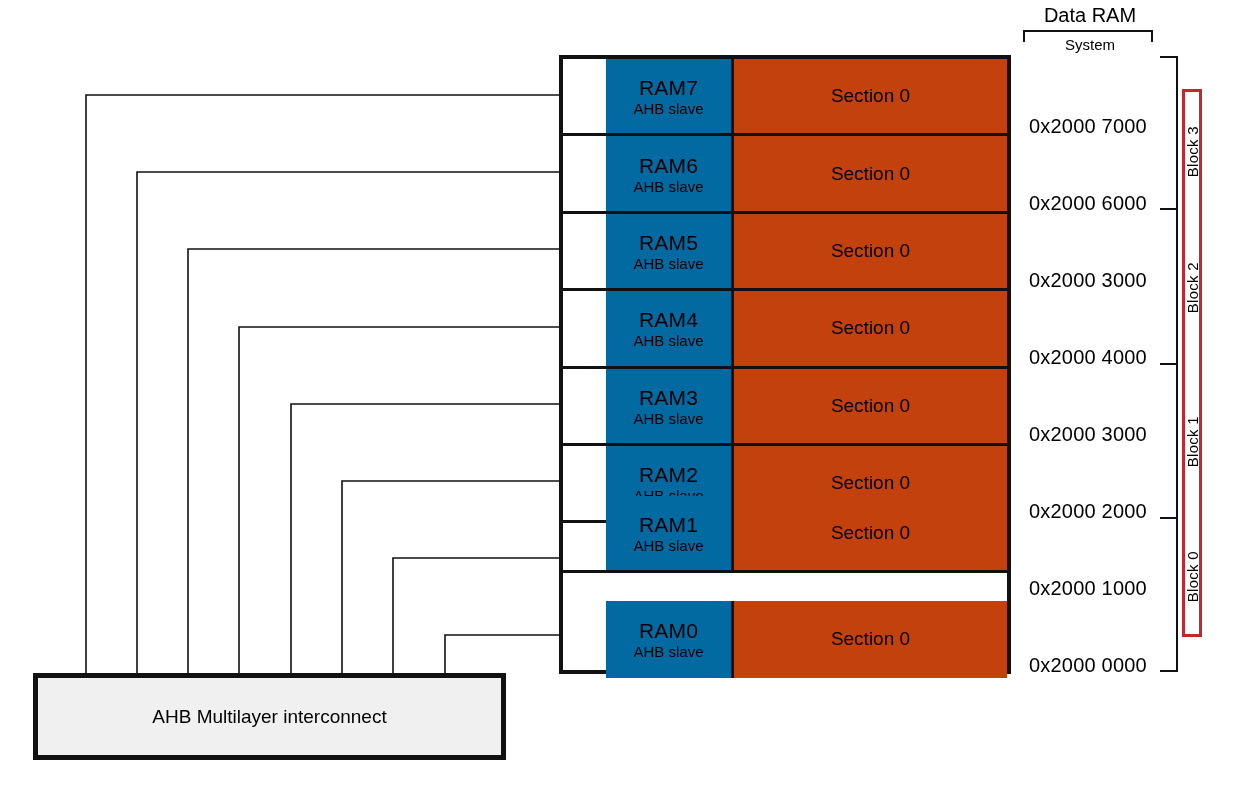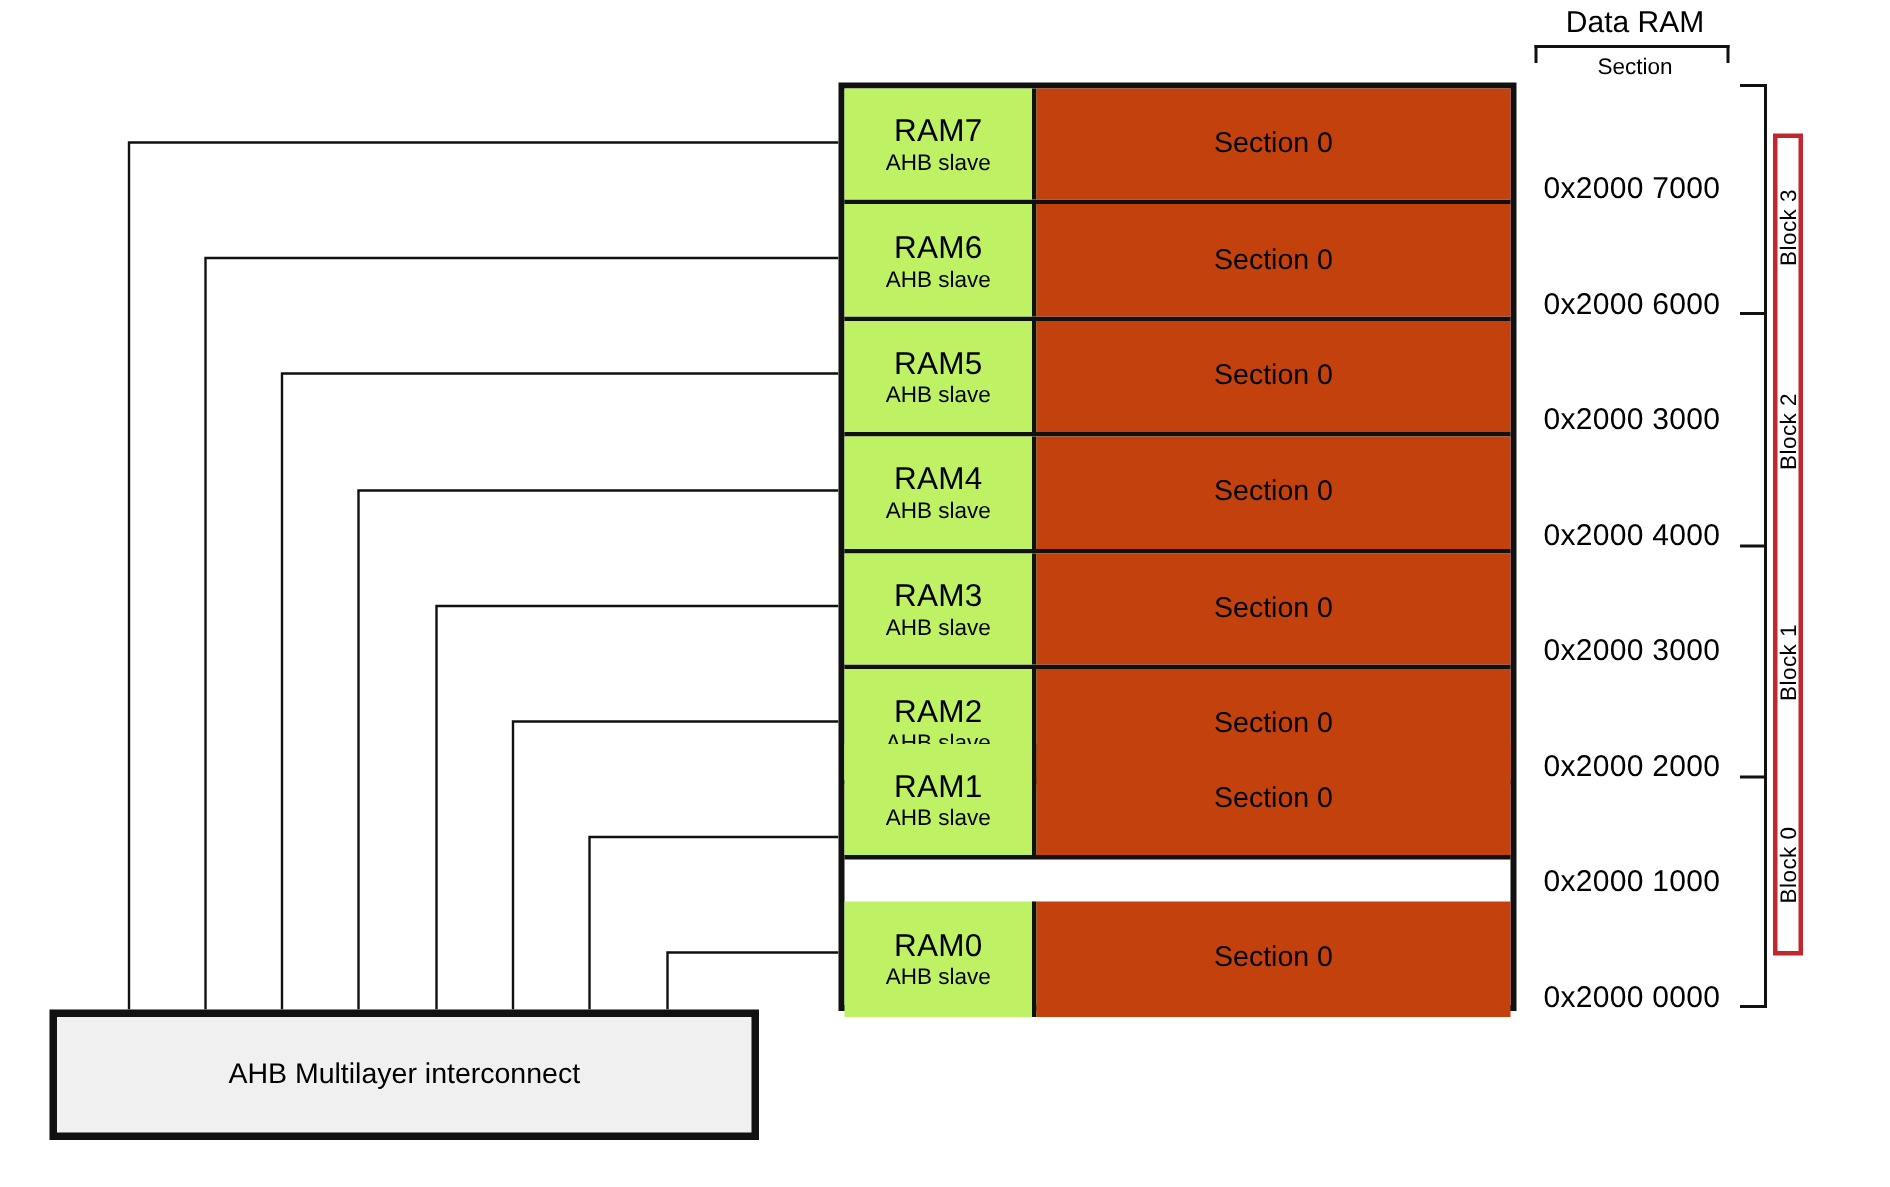--- a/index.html
+++ b/index.html
@@ -29,27 +29,28 @@
     position: absolute;
     left: 0; right: 0;
     height: 77.4px;
     display: flex;
     border-bottom: 3px solid #111111;
   }
   .ram-row.last { border-bottom: none; justify-content: center; }
 
   .ram-cell-left {
     width: 128px;
-    background: #bef264;
+    background: #0369a1;
     border-right: 3px solid #111111;
     display: flex;
     flex-direction: column;
     align-items: center;
     justify-content: center;
     gap: 2px;
+    margin-left: 43px;
   }
   .ram-name {
     font-size: 21px;
     line-height: 23px;
     letter-spacing: 0.2px;
   }
   .ram-sub {
     font-size: 15px;
     line-height: 15px;
   }
@@ -268,21 +269,21 @@
     </div>
 
   </div>
 
   <div class="interconnect">
     <span class="interconnect-label">AHB Multilayer interconnect</span>
   </div>
 
   <div class="map-title">Data RAM</div>
   <div class="map-bracket"></div>
-  <div class="map-sub">Section</div>
+  <div class="map-sub">System</div>
 
   <div class="addr-label" style="left:1029px; top:116px;">0x2000 7000</div>
   <div class="addr-label" style="left:1029px; top:193px;">0x2000 6000</div>
   <div class="addr-label" style="left:1029px; top:270px;">0x2000 3000</div>
   <div class="addr-label" style="left:1029px; top:347px;">0x2000 4000</div>
   <div class="addr-label" style="left:1029px; top:424px;">0x2000 3000</div>
   <div class="addr-label" style="left:1029px; top:501px;">0x2000 2000</div>
   <div class="addr-label" style="left:1029px; top:578px;">0x2000 1000</div>
   <div class="addr-label" style="left:1029px; top:655px;">0x2000 0000</div>
 

